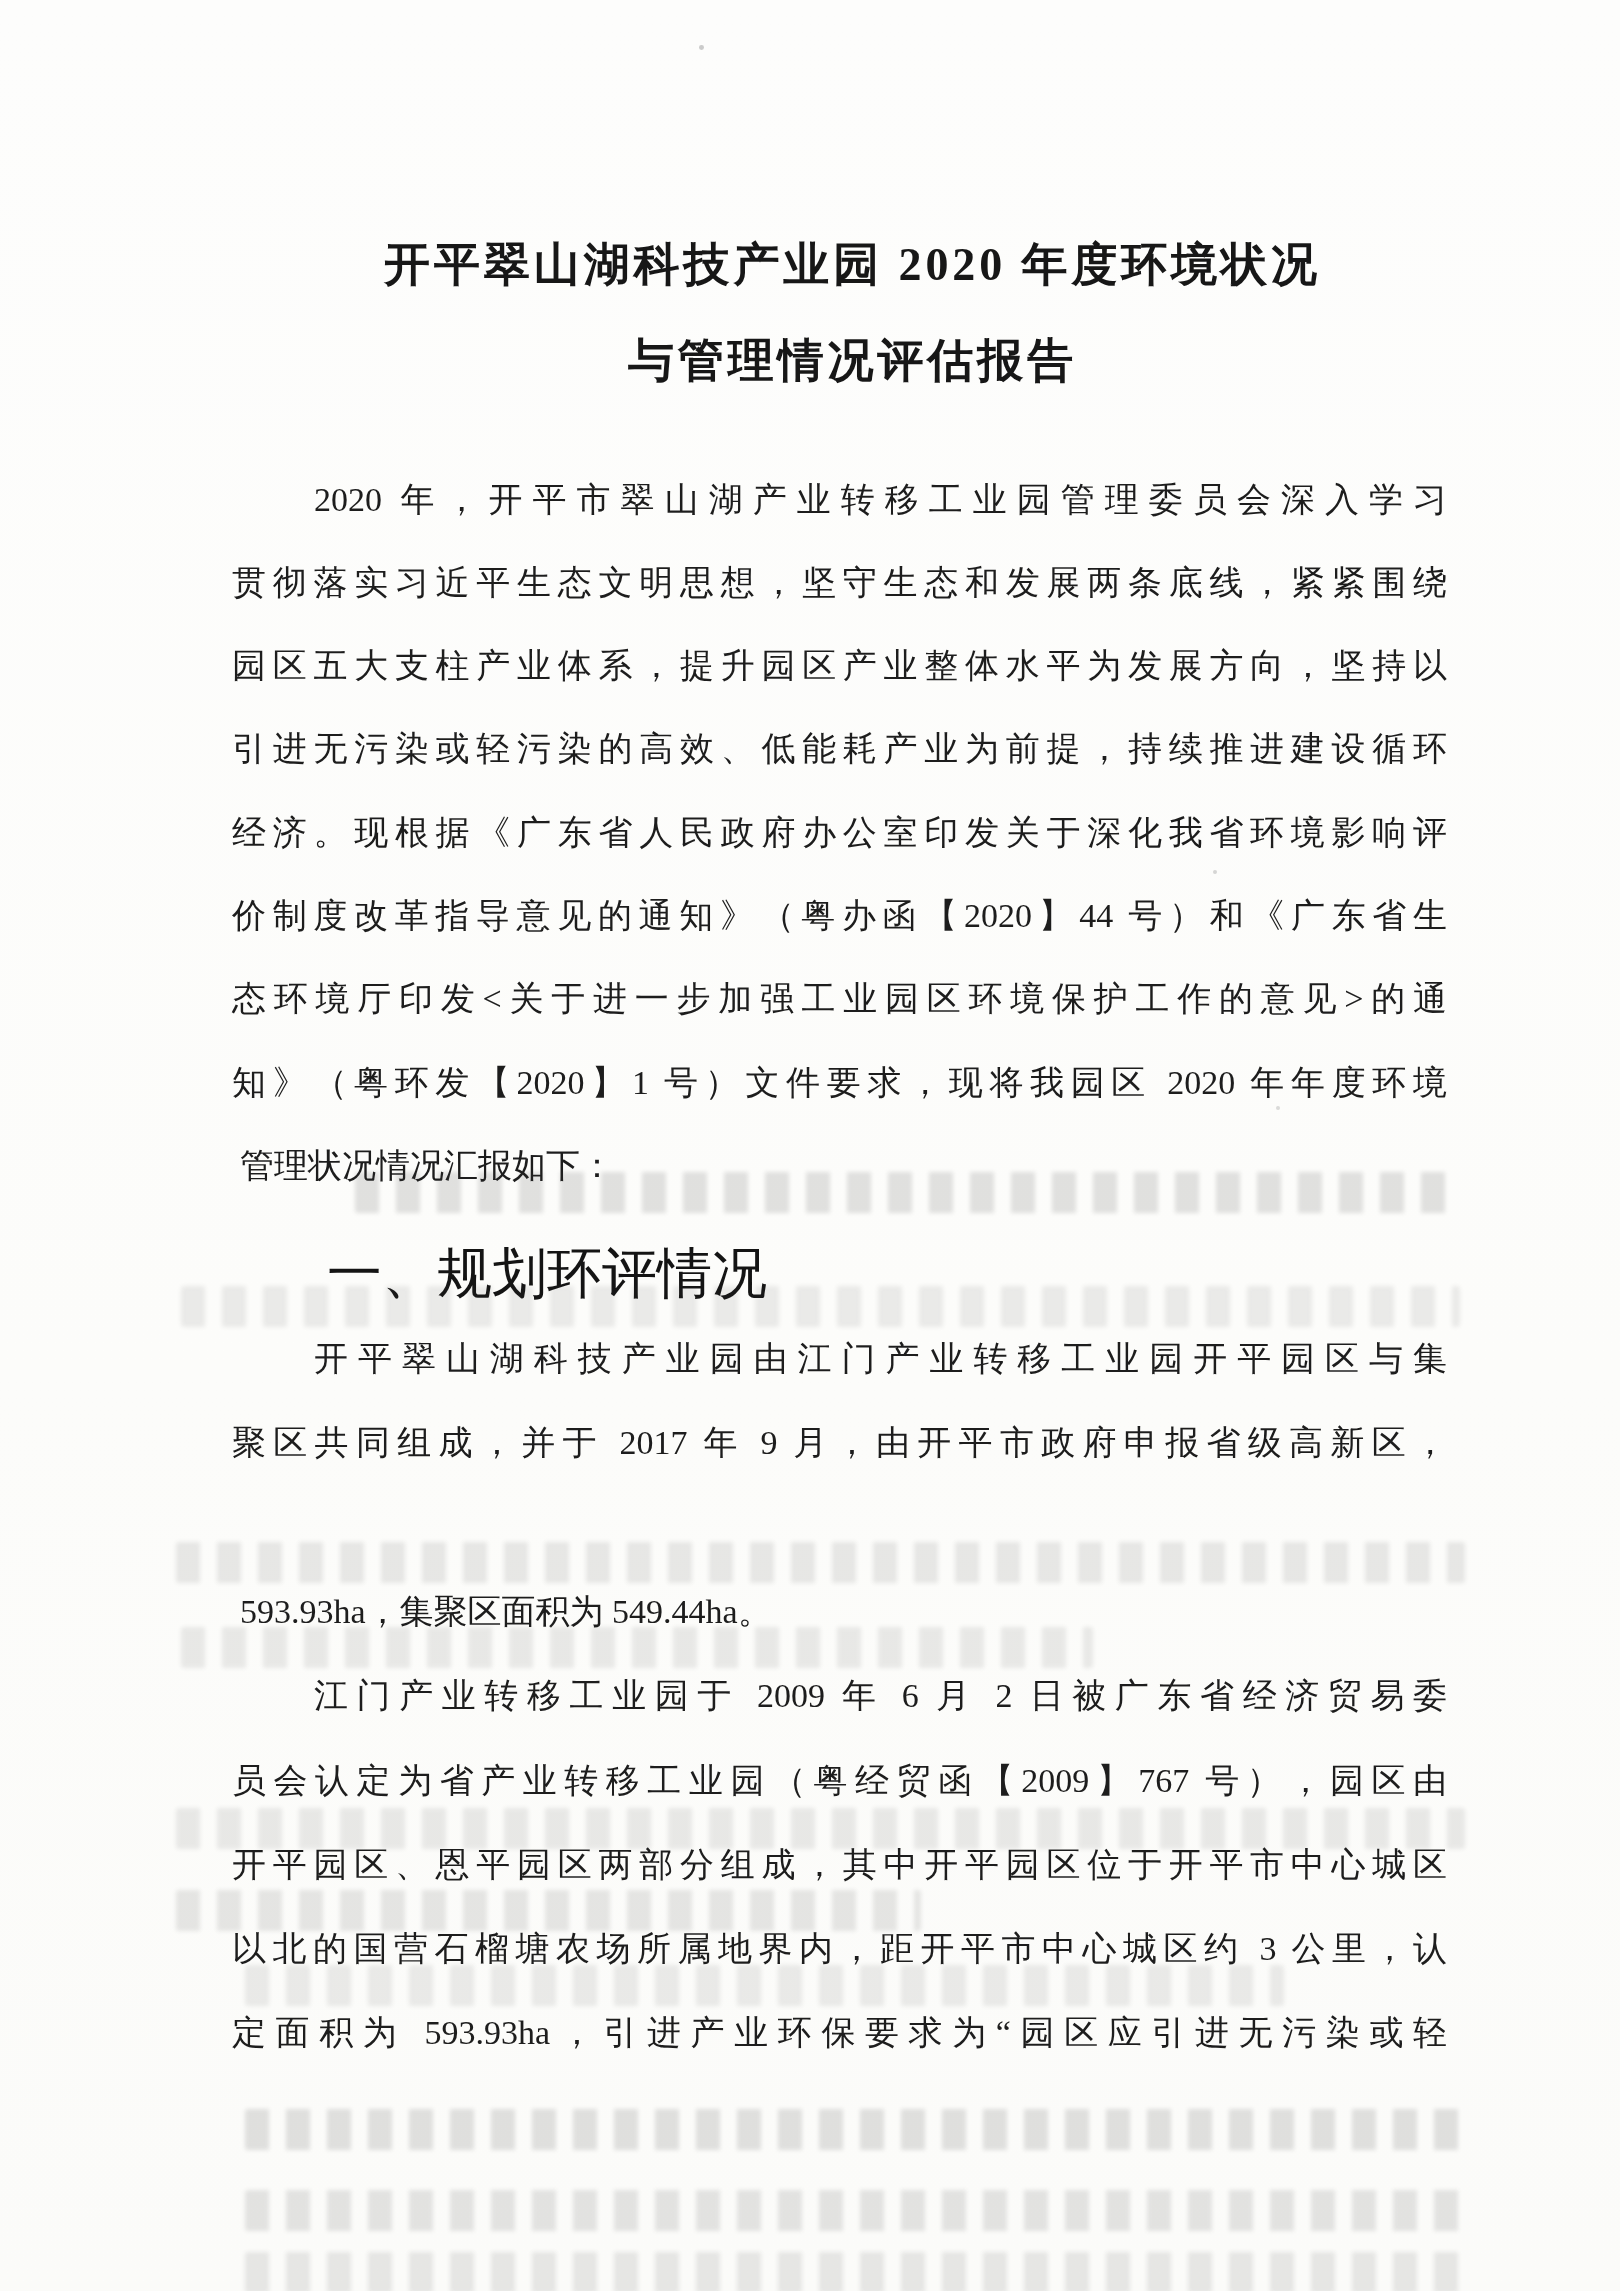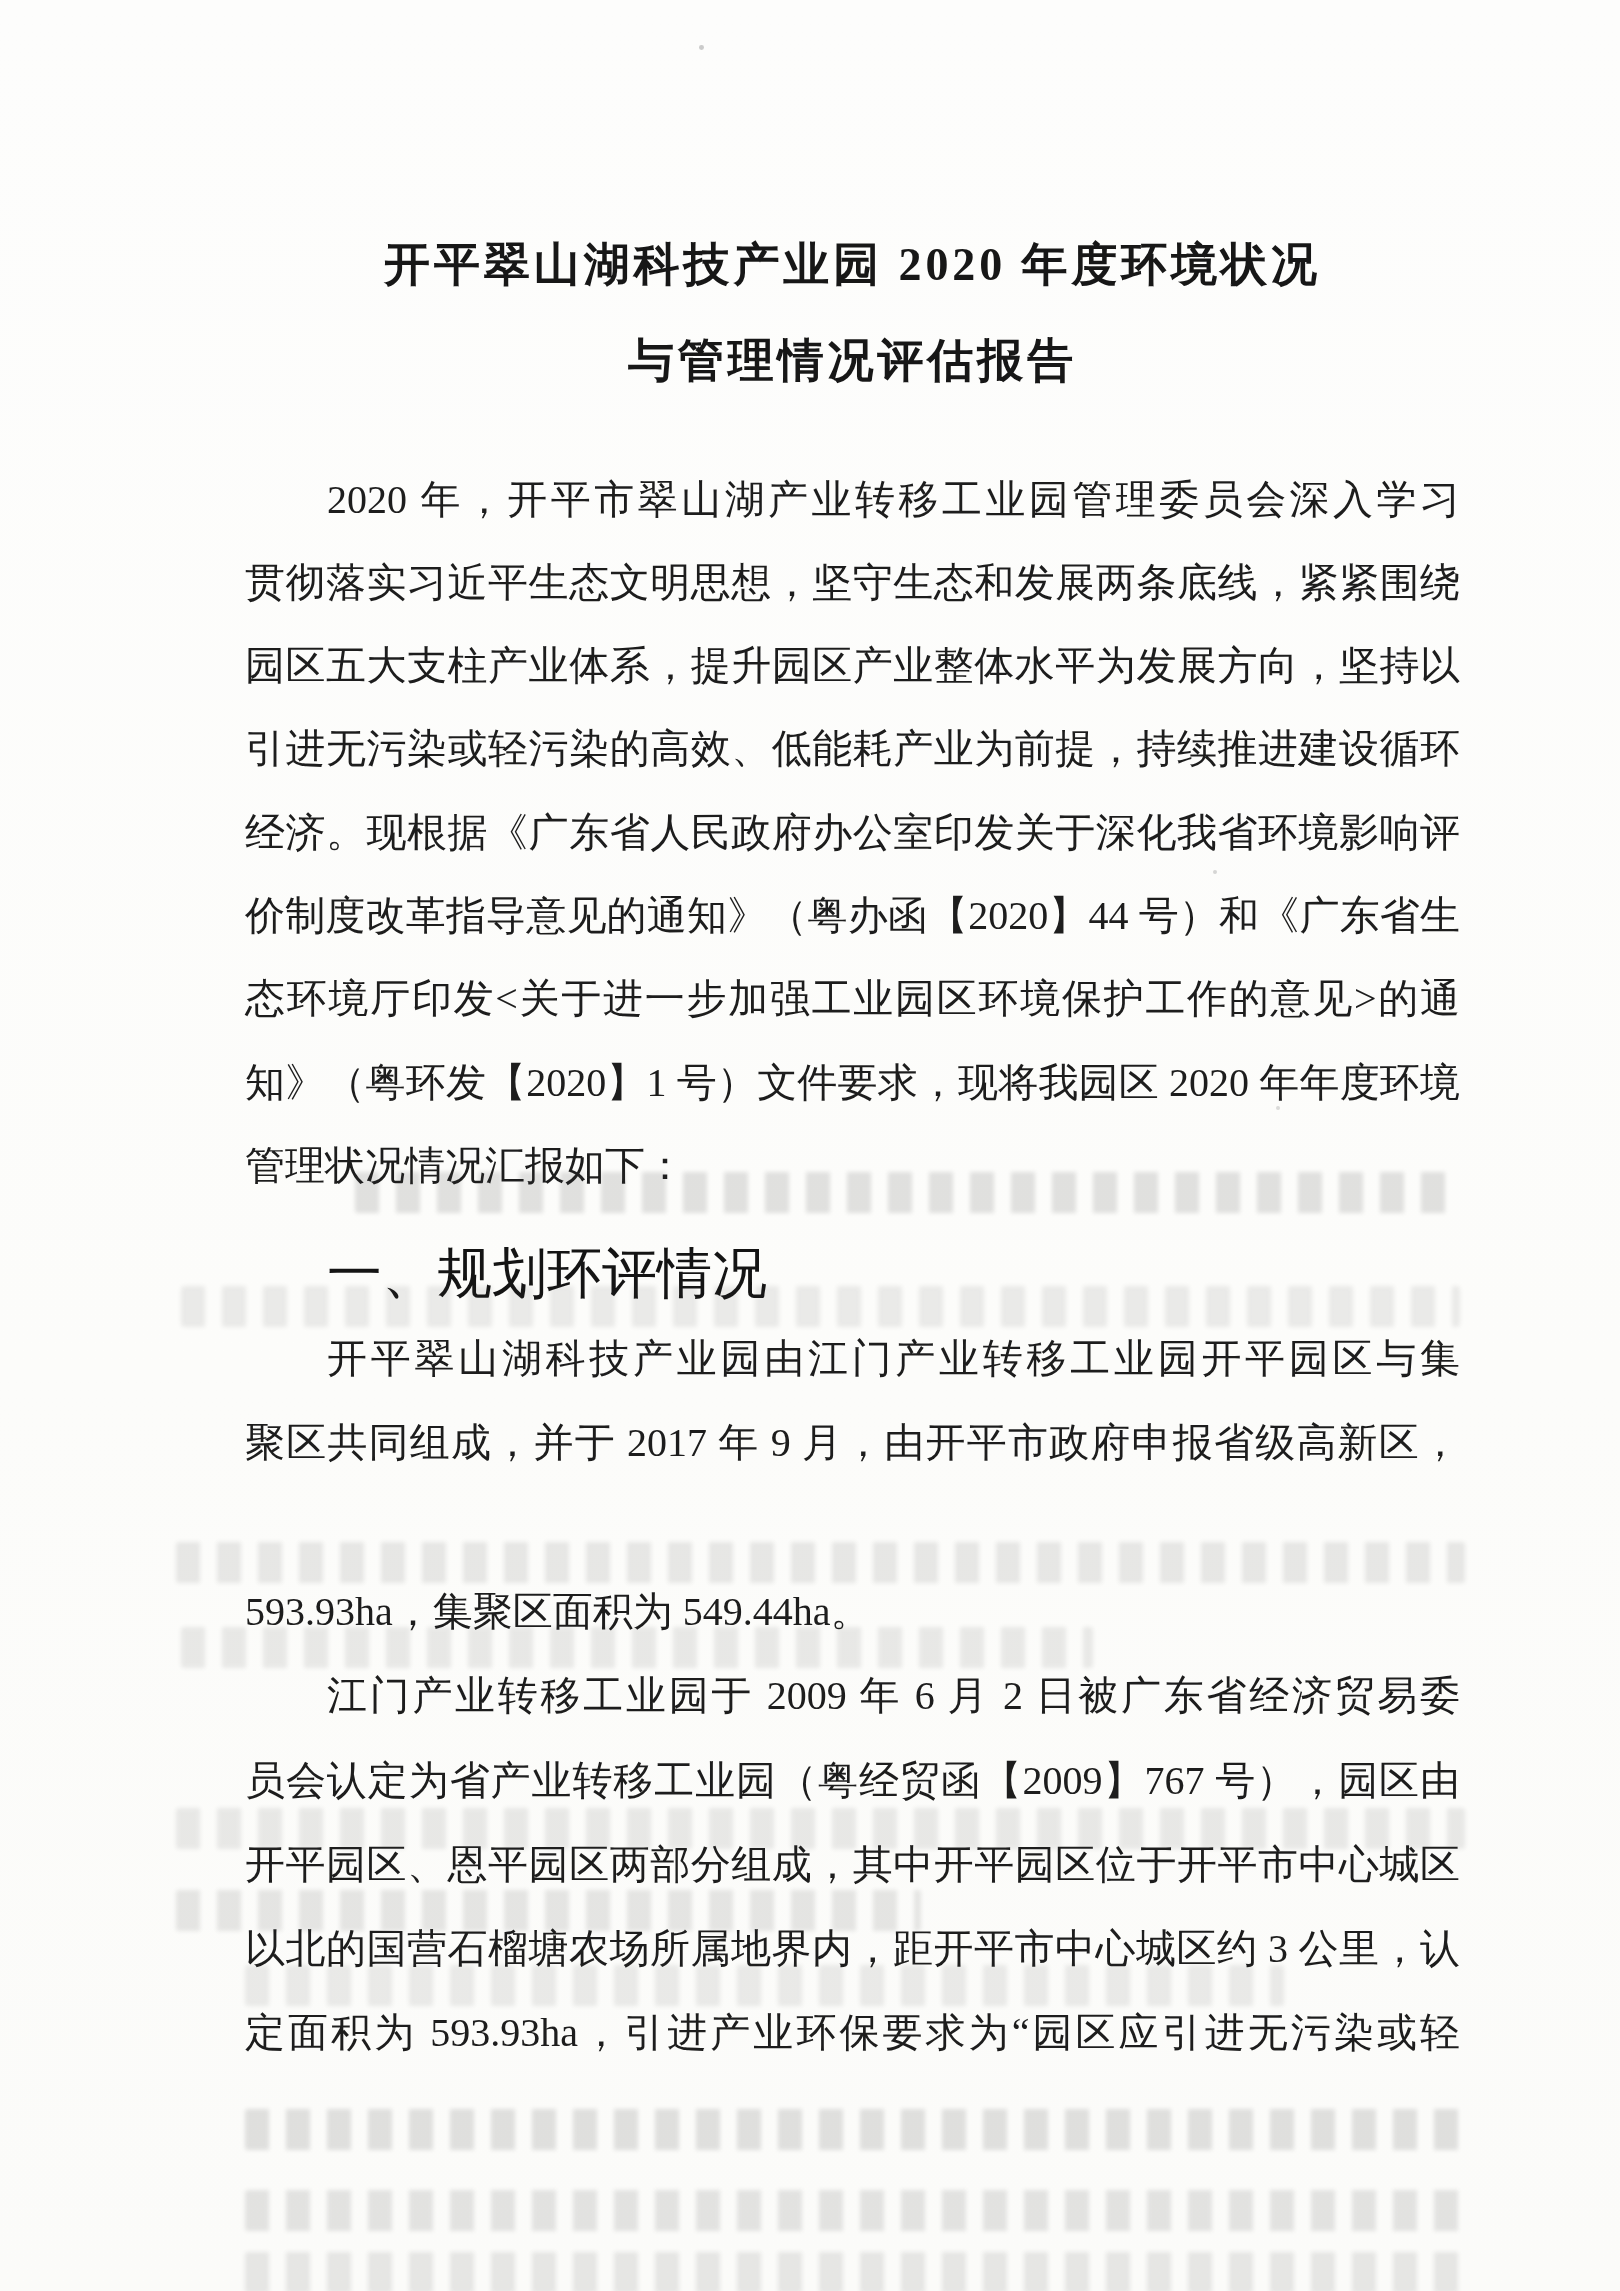--- a/index.html
+++ b/index.html
@@ -24,32 +24,33 @@
     text-align: center;
     font-size: 46px;
     font-weight: 700;
     letter-spacing: 3.9px;
     color: #171717;
     margin-top: 36px;
   }
   
   .ln {
     position: absolute;
-    left: 245px;
+    left: 232px;
     width: 1215px;
     height: 61px;
-    font-size: 40px;
+    font-size: 34px;
     line-height: 61px;
     text-align: justify;
     text-align-last: justify;
     color: #1d1d1d;
   }
   .ln.short {
     text-align: right;
     text-align-last: left;
+    margin-left: 8px;
   }
   .ln.indent {
     text-indent: 82px;
   }
   .heading {
     position: absolute;
     left: 245px;
     width: 1215px;
     height: 61px;
     font-size: 55px;

